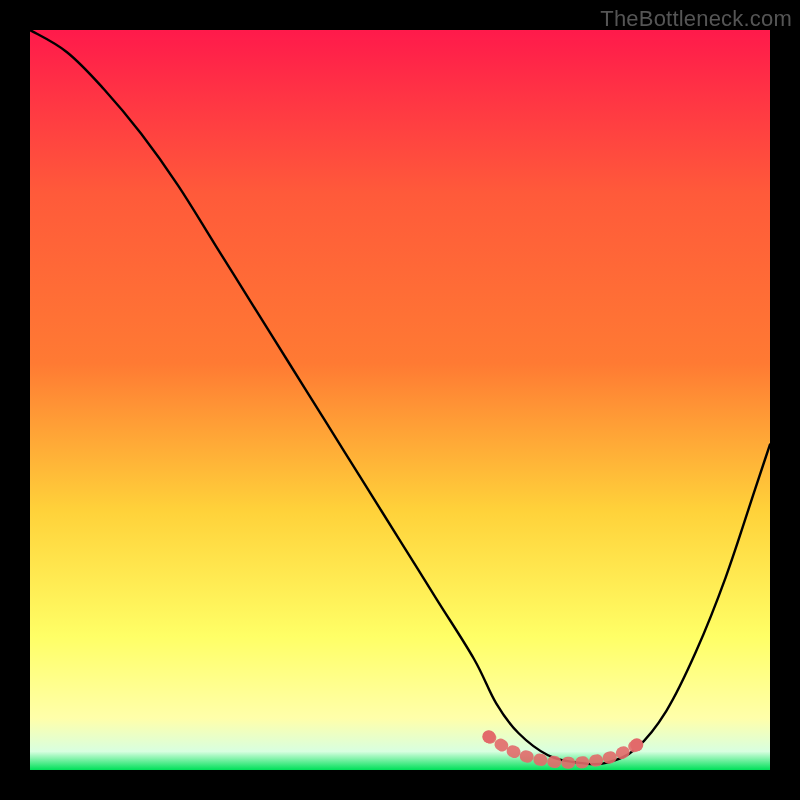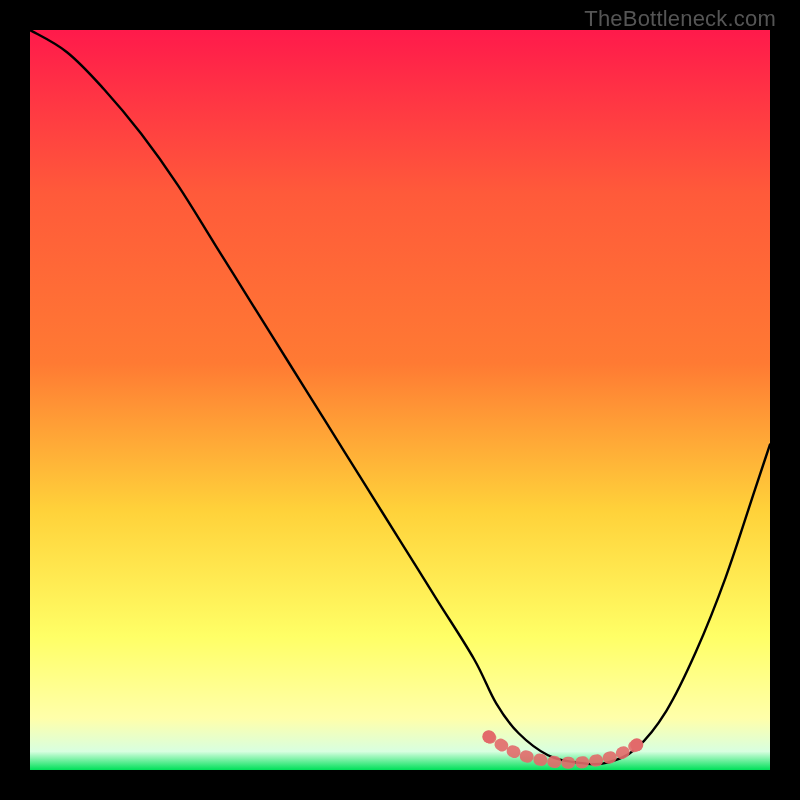--- a/index.html
+++ b/index.html
@@ -19,21 +19,21 @@
   .plot-area {
     position: absolute;
     left: 30px;
     top: 30px;
     width: 740px;
     height: 740px;
   }
   .watermark {
     position: absolute;
     top: 6px;
-    right: 24px;
+    right: 8px;
     font-family: Arial, Helvetica, sans-serif;
     font-size: 22px;
     color: #555;
     letter-spacing: 0.2px;
     user-select: none;
   }
   svg {
     display: block;
   }
 </style>

